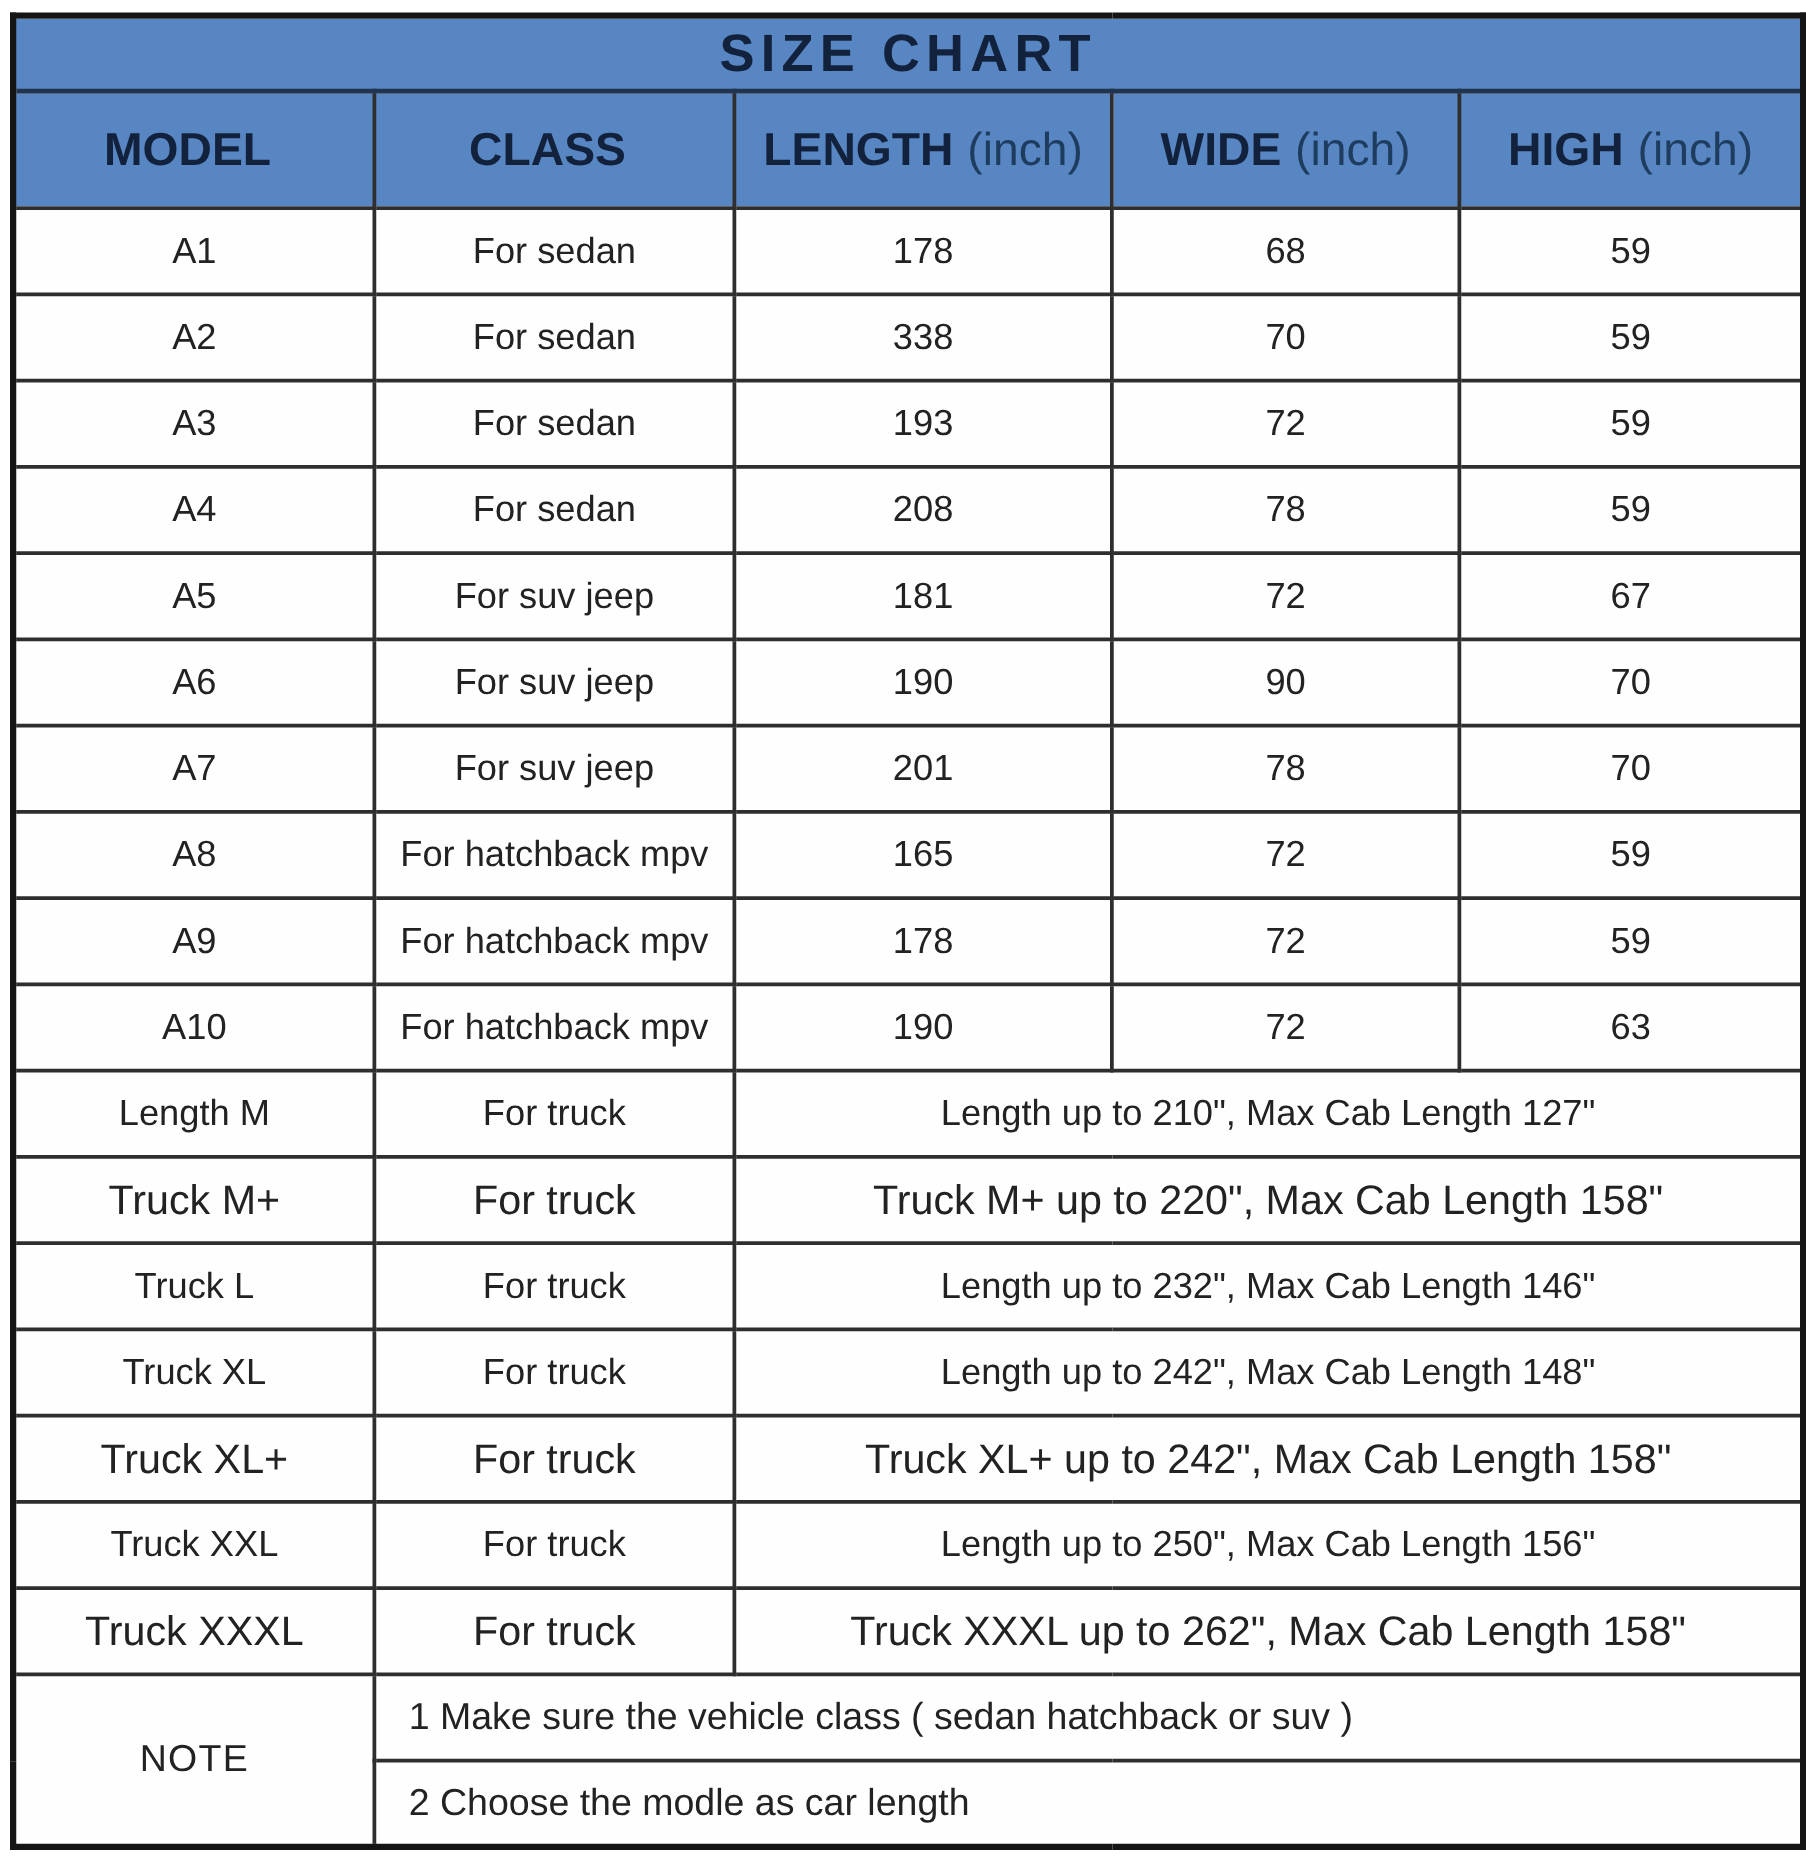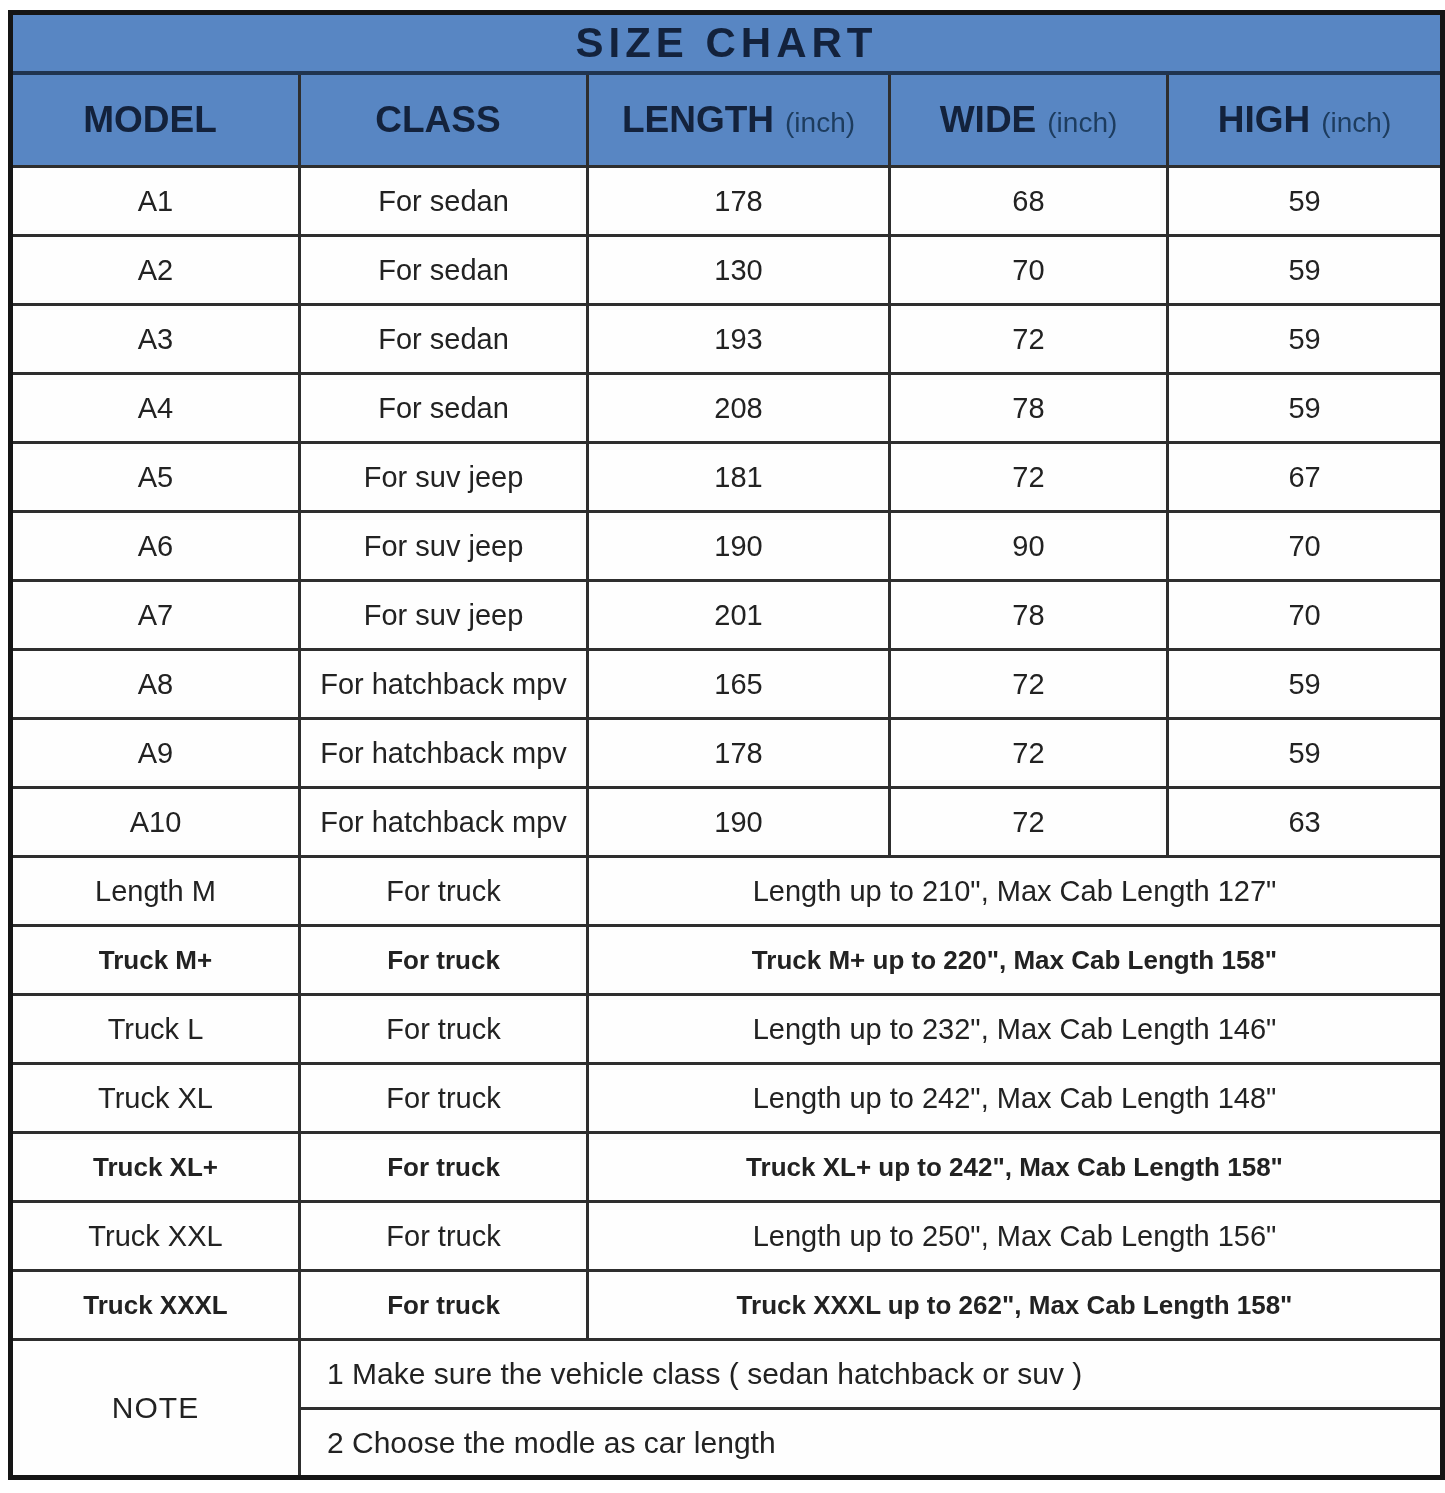--- a/index.html
+++ b/index.html
@@ -47,31 +47,30 @@
     height:94px;
     background:var(--blue);
     color:var(--header-text);
     font-size:37px;
     font-weight:bold;
   }
   tr.header-row .unit{
     font-weight:normal;
     color:var(--unit-text);
     margin-left:11px;
-    font-size:28px;
+    font-size:37px;
   }
   tbody td{
     height:69px;
     color:var(--body-text);
     font-size:29px;
     background:#fefefe;
   }
   tbody tr.large td{
-    font-size:26px;
-    font-weight:bold;
+    font-size:33px;
   }
   td.note-label{
     font-size:30px;
     letter-spacing:1px;
     text-align:center;
   }
   td.note-text{
     text-align:left;
     padding-left:26px;
     font-size:30px;
@@ -104,21 +103,21 @@
       <tr>
         <td>A1</td>
         <td>For sedan</td>
         <td>178</td>
         <td>68</td>
         <td>59</td>
       </tr>
       <tr>
         <td>A2</td>
         <td>For sedan</td>
-        <td>130</td>
+        <td>338</td>
         <td>70</td>
         <td>59</td>
       </tr>
       <tr>
         <td>A3</td>
         <td>For sedan</td>
         <td>193</td>
         <td>72</td>
         <td>59</td>
       </tr>

